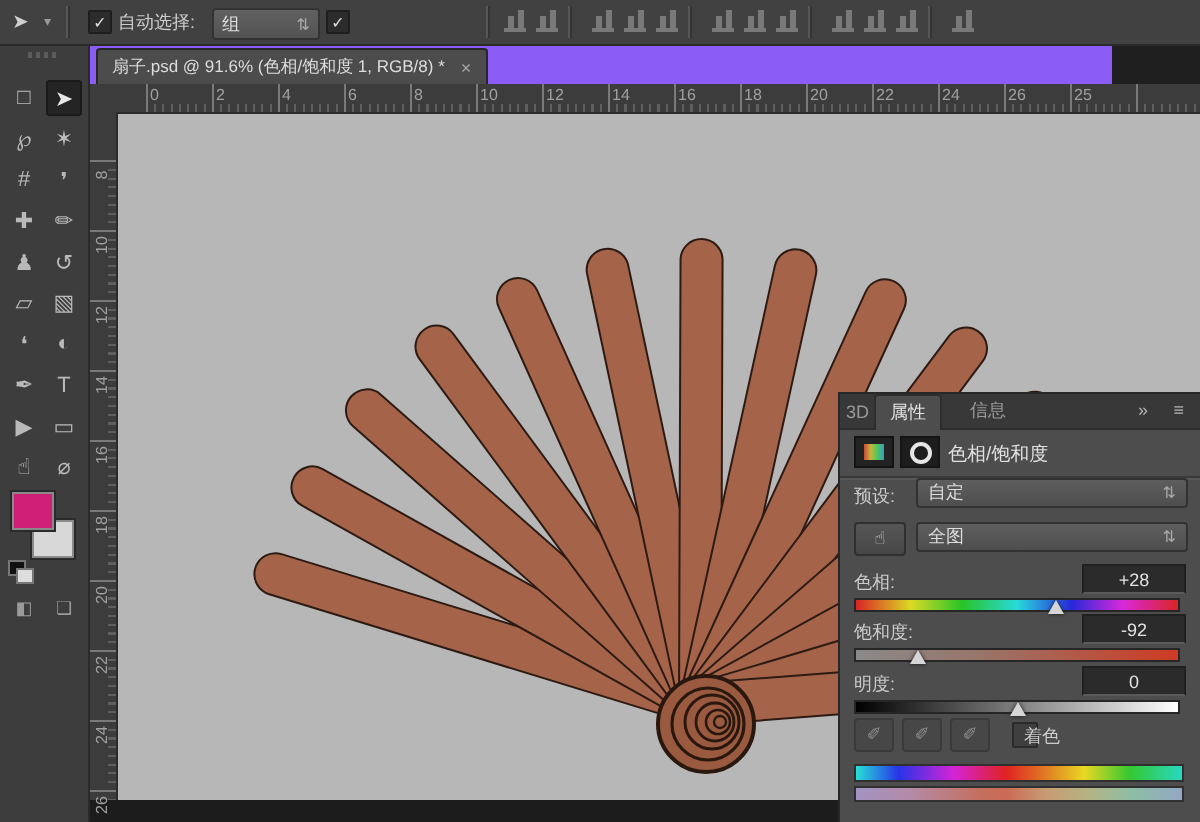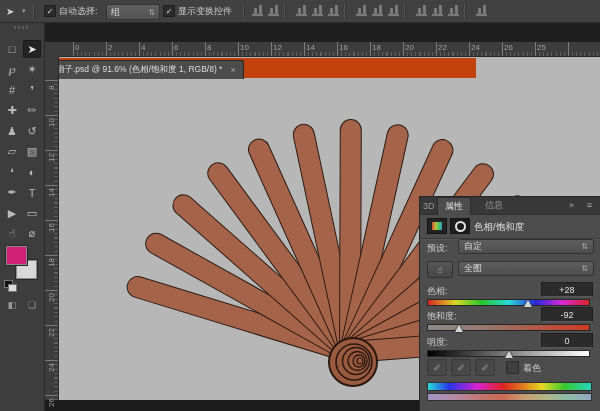--- a/index.html
+++ b/index.html
@@ -20,21 +20,21 @@
   .ob-select{position:absolute;top:4px;height:14px;background:linear-gradient(#616161,#525252);border:1px solid #333;
     border-radius:2px;color:#dddddd;font-size:9px;display:flex;align-items:center;padding:0 4px;}
   .ob-select .dd{margin-left:auto;color:#aaaaaa;font-size:8px;padding-left:6px;}
   .align-icon{width:11px;height:11px;opacity:.55;
     background:
       linear-gradient(#a8a8a8,#a8a8a8) 0px 9px/11px 2px no-repeat,
       linear-gradient(#a8a8a8,#a8a8a8) 2px 3px/3px 6px no-repeat,
       linear-gradient(#a8a8a8,#a8a8a8) 7px 0px/3px 9px no-repeat;}
   .watermark{position:absolute;right:4px;top:4px;font-size:8px;color:rgba(210,210,210,0.32);letter-spacing:0.5px;}
   
-  .tab-bar{position:absolute;left:0;top:22px;width:476px;height:20px;background:#c2410c;z-index:15;margin-top:36px;}
+  .tab-bar{position:absolute;left:0;top:22px;width:556px;height:20px;background:#8b5cf6;z-index:15;}
   .doc-tab{position:absolute;left:48px;top:2px;height:18px;background:#4c4c4c;border:1px solid #272727;border-bottom:none;
     display:flex;align-items:center;padding:0 7px;color:#dddddd;font-size:8.5px;border-radius:2px 2px 0 0;}
   .doc-tab .close{margin-left:8px;color:#a5a5a5;font-size:9px;}
   
   .ruler-corner{position:absolute;left:44px;top:42px;width:14px;height:14px;background:#3c3c3c;border-right:1px solid #2a2a2a;border-bottom:1px solid #2a2a2a;z-index:18;}
   .ruler-top{position:absolute;left:58px;top:42px;width:542px;height:14px;background-color:#3c3c3c;z-index:18;border-bottom:1px solid #2a2a2a;
     background-image:
       repeating-linear-gradient(90deg,#7a7a7a 0 1px,transparent 1px 33px),
       repeating-linear-gradient(90deg,#5f5f5f 0 1px,transparent 1px 4.125px);
     background-position:15px 0,15px bottom;
@@ -108,21 +108,20 @@
     <span class="checkbox">✓</span>
   </div>
   <span class="ob-item" style="left:59px">自动选择:</span>
   <div class="ob-select" style="left:106px;width:44px">
     <span>组</span>
     <span class="dd">⇅</span>
   </div>
   <div class="ob-item" style="left:163px">
     <span class="checkbox">✓</span>
   </div>
-  <span class="ob-item" style="left:178px">显示变换控件</span>
   <div class="ob-sep" style="left:243px"></div>
   <div id="align-icons">
       <div class="align-icon" style="position: absolute; left: 252px; top: 5px;"></div>
       <div class="align-icon" style="position: absolute; left: 268px; top: 5px;"></div>
       <div class="ob-sep" style="left: 284px;"></div>
       <div class="align-icon" style="position: absolute; left: 296px; top: 5px;"></div>
       <div class="align-icon" style="position: absolute; left: 312px; top: 5px;"></div>
       <div class="align-icon" style="position: absolute; left: 328px; top: 5px;"></div>
       <div class="ob-sep" style="left: 344px;"></div>
       <div class="align-icon" style="position: absolute; left: 356px; top: 5px;"></div>
@@ -280,17 +279,17 @@
   <span class="pp-label" style="left:7px;top:139px">明度:</span>
   <div class="val-box" style="top:136px">0</div>
   <div class="track track-light" style="top:153px">
     <div class="handle" style="left: 76.5px;"></div>
   </div>
 
   <div class="dropper" style="left:7px">✐</div>
   <div class="dropper" style="left:31px">✐</div>
   <div class="dropper" style="left:55px">✐</div>
   <div class="pp-check"></div>
-  <span class="pp-label" style="left:103px;top:165px">着色</span>
+  <span class="pp-label" style="left:92px;top:165px">着色</span>
 
   <div class="spec spec1"></div>
   <div class="spec spec2"></div>
 </div>
 
 </body></html>

